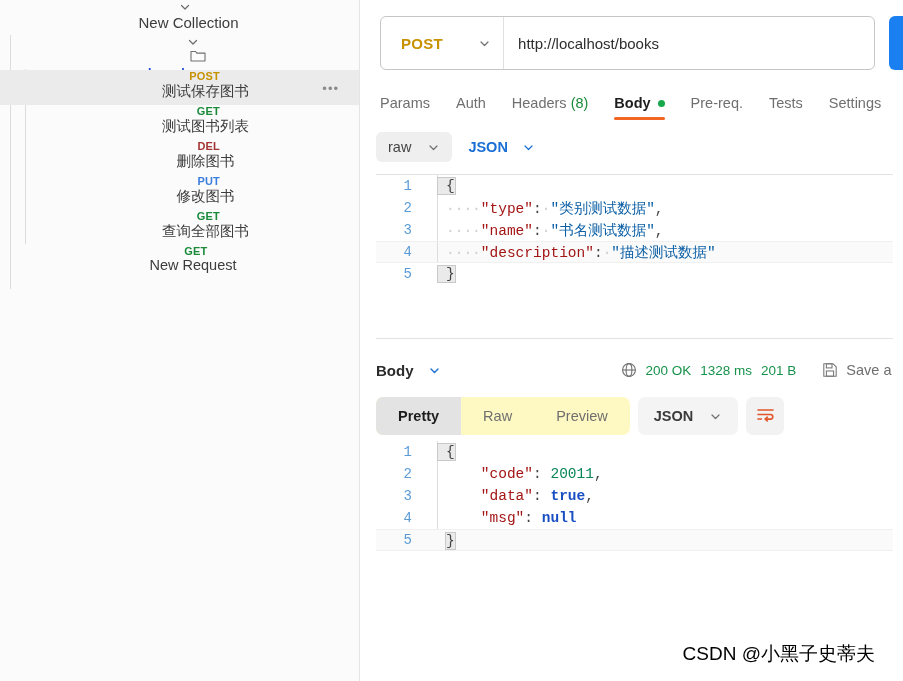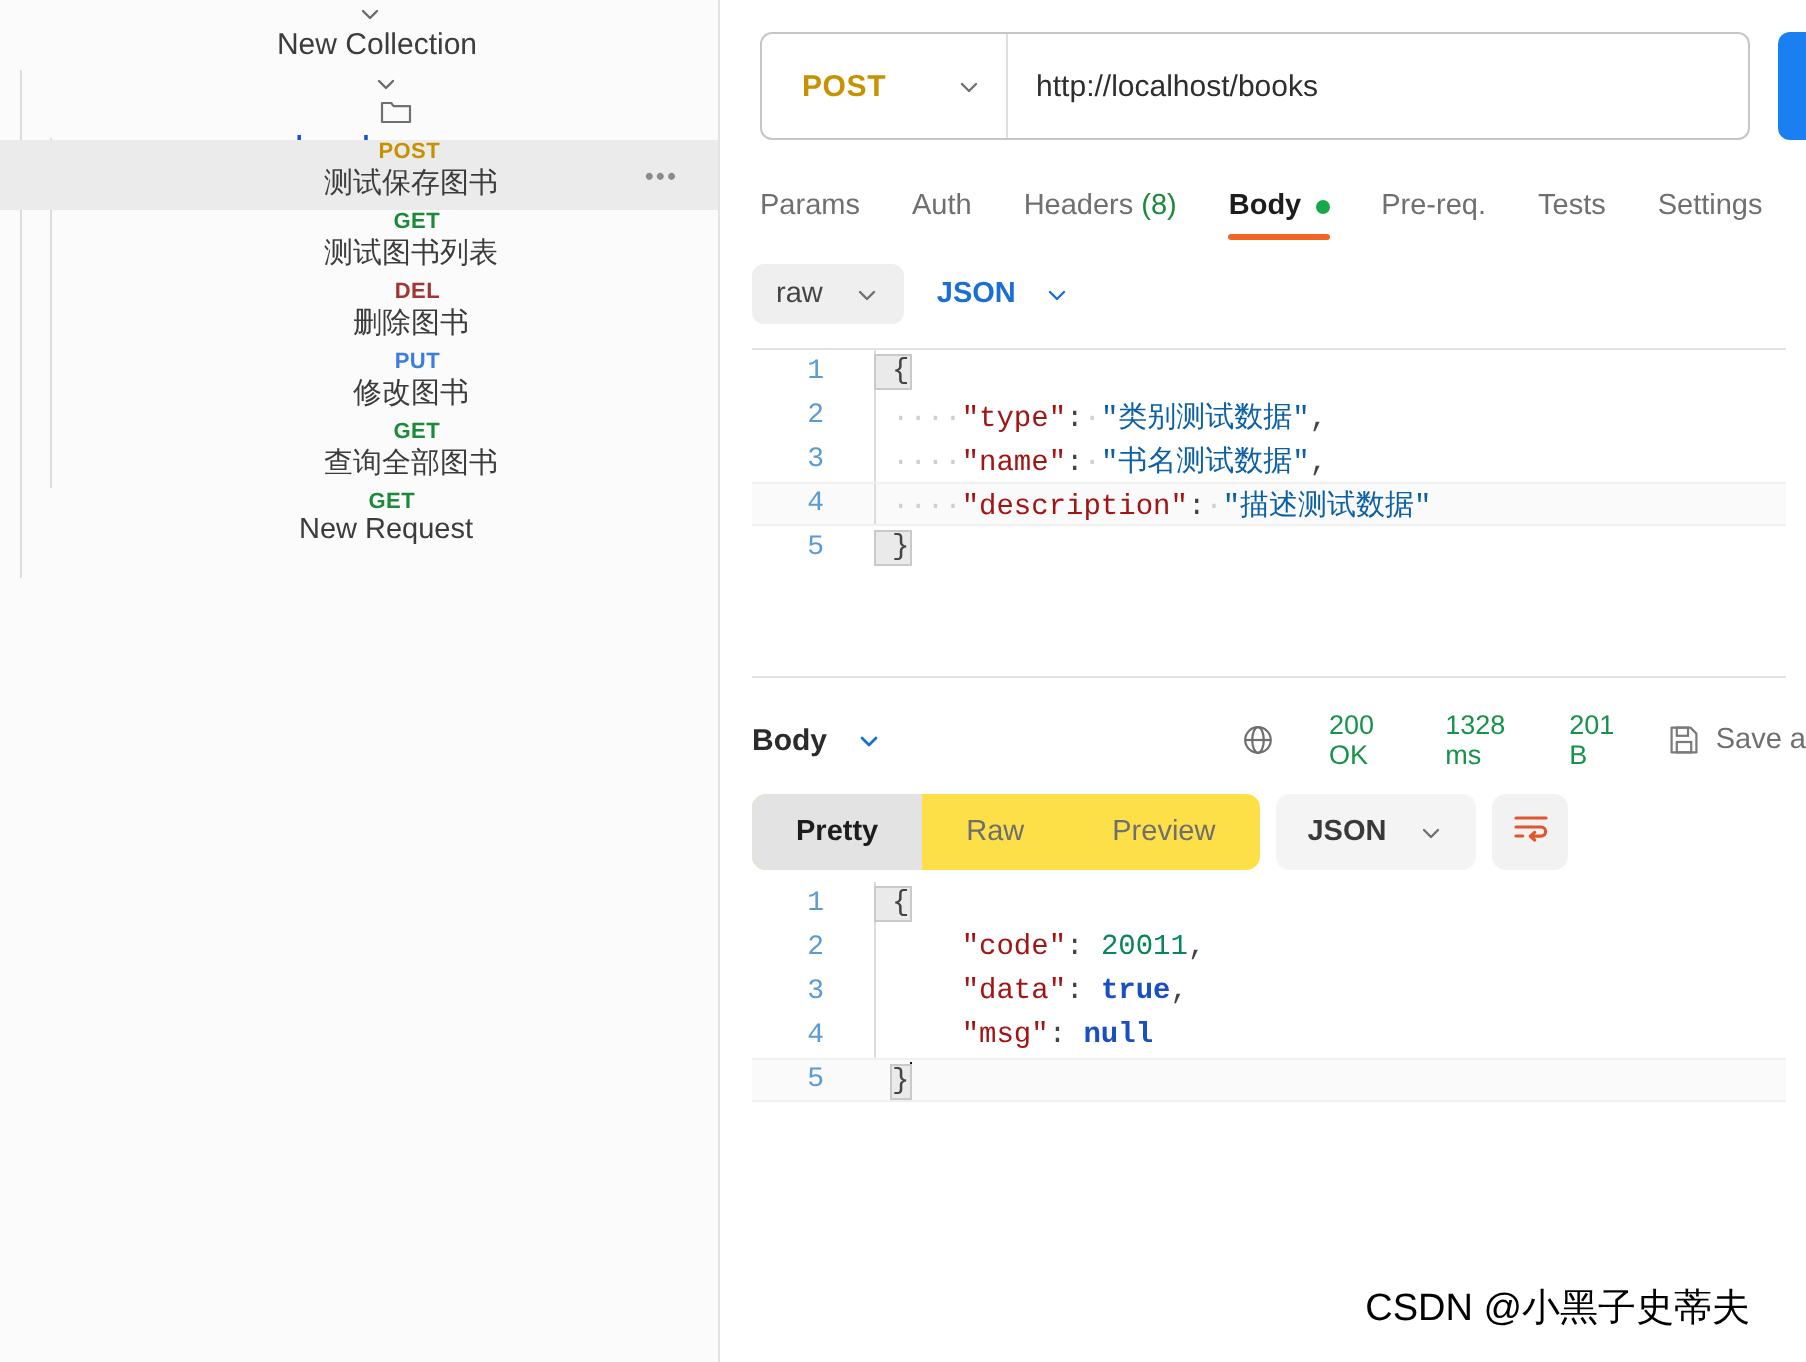--- a/index.html
+++ b/index.html
@@ -178,35 +178,35 @@
     display: flex; align-items: center;
     margin: 16px 0 0 16px; height: 30px;
   }
   .resp-body-sel {
     display: flex; align-items: center; gap: 14px;
     font-size: 15px; font-weight: bold; color: #2b2b2b;
     cursor: pointer;
   }
   .resp-body-sel .caret { color: #1a6fd4; }
   .status-group {
-    display: flex; align-items: center; gap: 28px;
+    display: flex; align-items: center; gap: 9px;
     margin-left: 180px; font-size: 13.5px; color: #17924a;
   }
   .globe { color: #6f6f6f; display: flex; align-items: center; }
   .save-resp {
     display: flex; align-items: center; gap: 8px;
     margin-left: 26px; font-size: 14.5px; color: #6f6f6f;
     cursor: pointer; white-space: nowrap;
   }
   .floppy { color: #7a7a7a; display: flex; align-items: center; }
 
   
   .resp-tabs { display: flex; align-items: center; margin: 12px 0 0 16px; gap: 8px; }
   .seg {
-    display: flex; background: #fde047; border-radius: 7px; overflow: hidden;
+    display: flex; background: #fef9c3; border-radius: 7px; overflow: hidden;
   }
   .seg-item {
     padding: 11px 22px; font-size: 14.5px; color: #6f6f6f; cursor: pointer;
     white-space: nowrap;
   }
   .seg-item.active { background: #e3e3e3; color: #1d1d1d; font-weight: bold; }
   .fmt-sel {
     display: flex; align-items: center; gap: 16px;
     background: #f4f4f4; border-radius: 7px;
     padding: 11px 16px; font-size: 14.5px; font-weight: bold;

